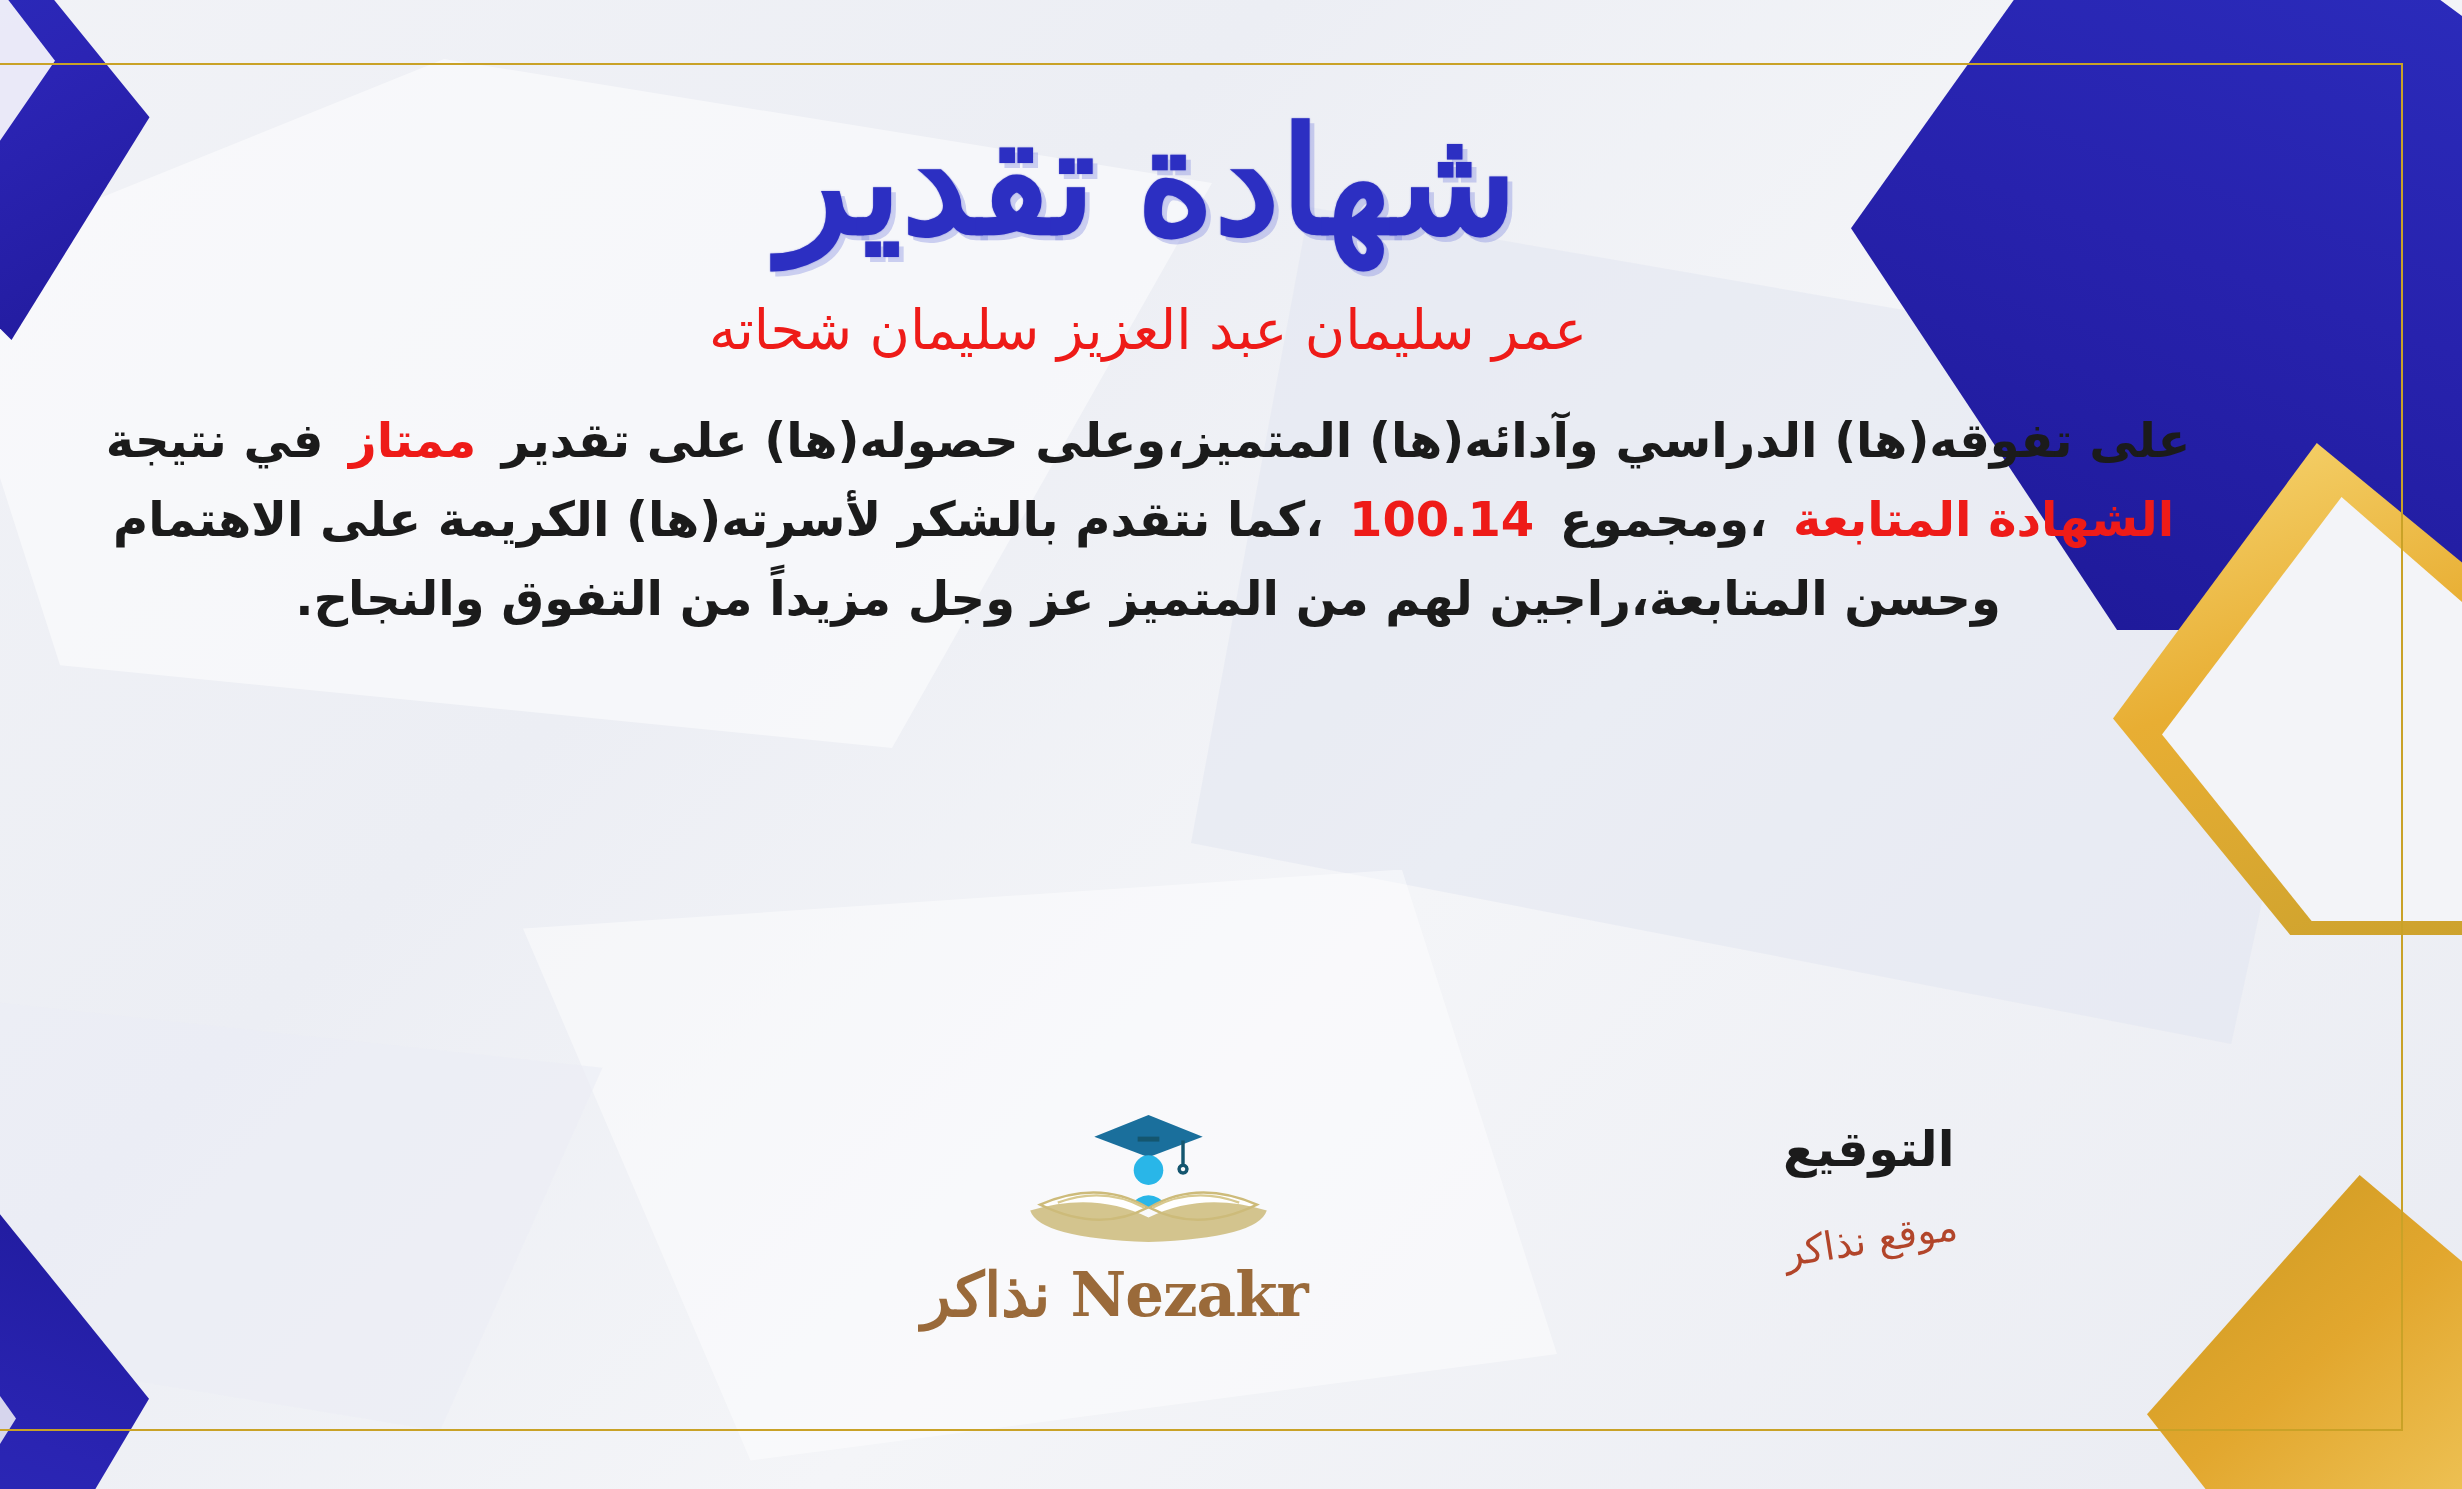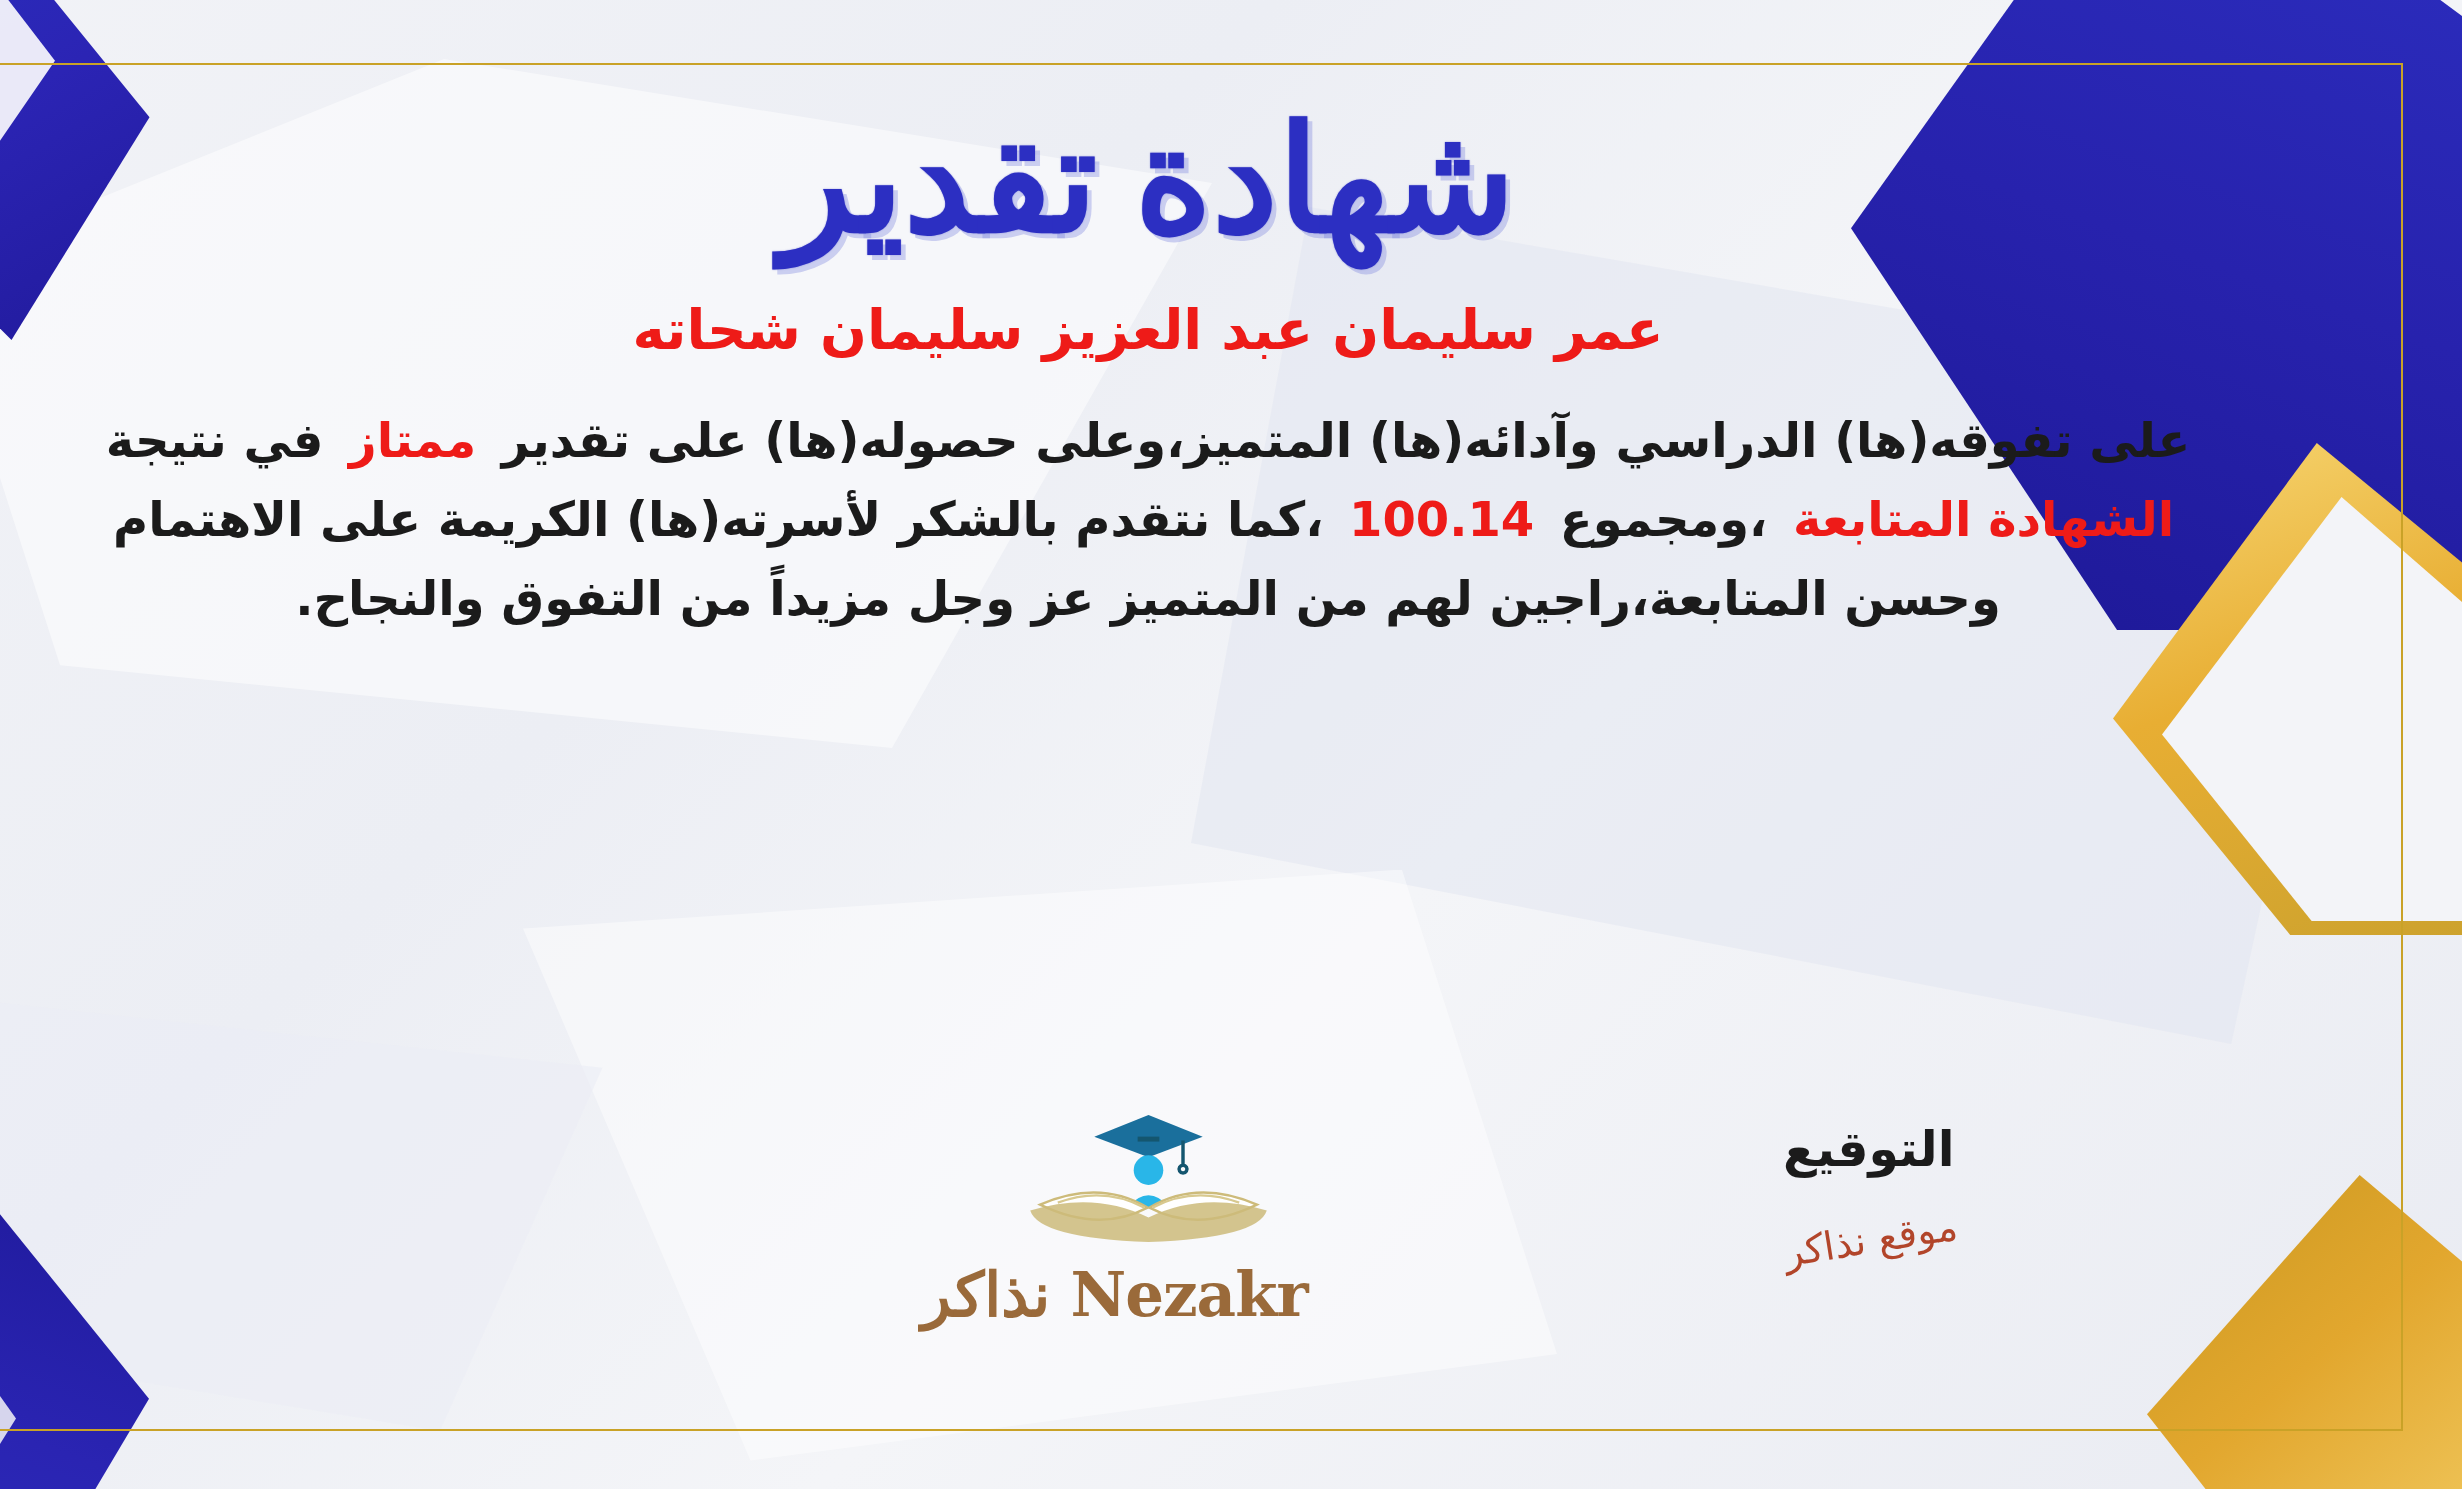--- a/index.html
+++ b/index.html
@@ -123,21 +123,21 @@
   .content {
     position: absolute;
     left: 98px; right: 98px; top: 79px; bottom: 84px;
     display: flex;
     flex-direction: column;
     align-items: center;
   }
 
   .title {
     margin-top: 24.6px;
-    font-family: Liberation Serif, serif;
+    font-family: Liberation Sans, sans-serif;
     font-size: 148px;
     font-weight: 700;
     color: #2c2fc2;
     letter-spacing: -3px;
     text-shadow:
       4.9px 4.9px 0 rgba(120,130,220,0.35),
       0 0 1.5px rgba(44,47,194,0.6);
     line-height: 1.05;
     white-space: nowrap;
   }
@@ -146,21 +146,21 @@
     margin-top: 74px;
     font-size: 55px;
     color: #1b1b1b;
     font-weight: 600;
     letter-spacing: 0px;
   }
 
   .student-name {
     margin-top: 39px;
     font-size: 55px;
-    font-weight: 700;
+    font-weight: 400;
     color: #ee1b18;
   }
 
   .body-text {
     margin-top: 39px;
     width: 2192px;
     text-align: center;
     font-size: 48px;
     line-height: 1.65;
     color: #1b1b1b;

